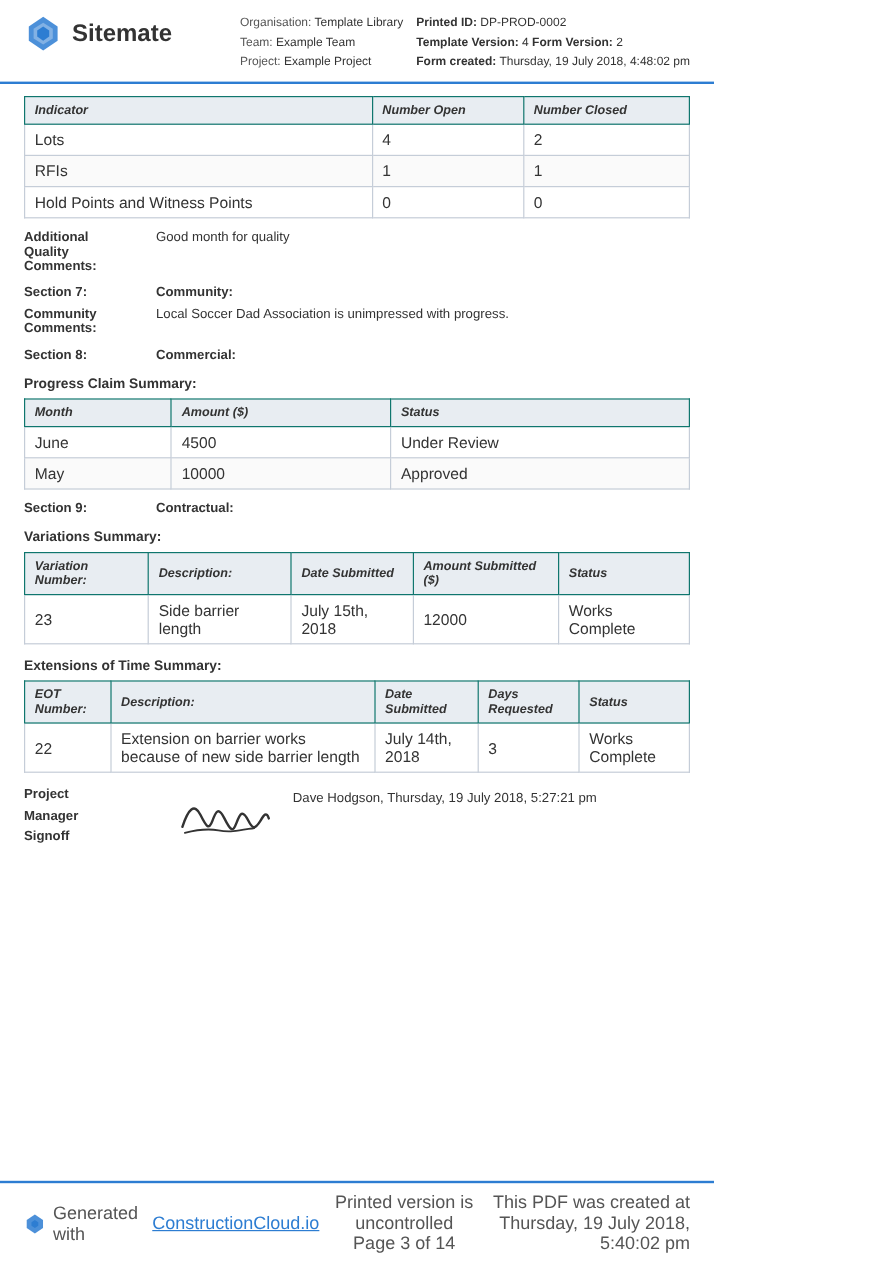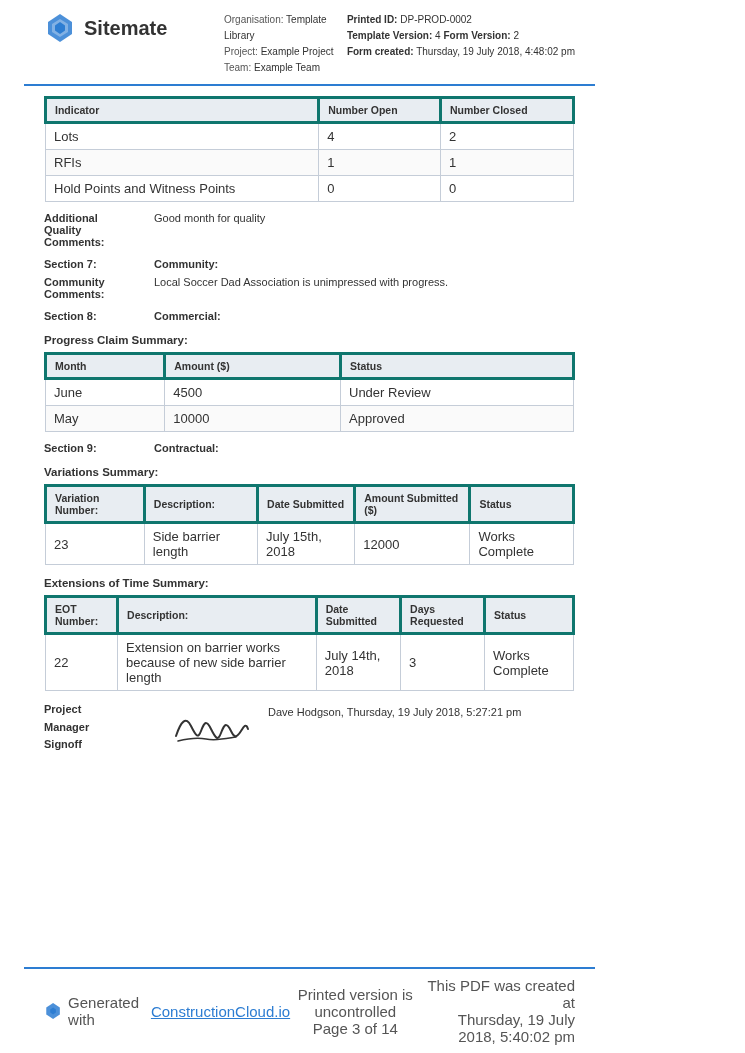--- a/index.html
+++ b/index.html
@@ -10,21 +10,20 @@
       background: #fff;
       width: 745px;
       min-height: 1053px;
     }
     .page {
       width: 595px;
       min-height: 1053px;
       background: #fff;
       display: flex;
       flex-direction: column;
-      padding-left: 24px;
     }
     
     .header {
       display: flex;
       align-items: flex-start;
       padding: 12px 20px 8px 20px;
       border-bottom: 2px solid #2d7dd2;
     }
     .logo-area {
       display: flex;
@@ -66,25 +65,26 @@
 
     
     table {
       width: 100%;
       border-collapse: collapse;
       margin-bottom: 10px;
       font-size: 11px;
     }
     table th {
       background: #e8edf2;
-      border: 3px solid #0f766e;
+      border: 1px solid #0f766e;
       padding: 5px 8px;
       text-align: left;
       font-weight: bold;
       font-size: 10.5px;
+      font-style: italic;
     }
     table td {
       border: 1px solid #c5cdd8;
       padding: 5px 8px;
       font-size: 13px;
     }
     table tr:nth-child(even) td { background: #fafafa; }
     .section-block {
       display: flex;
       margin-bottom: 8px;
@@ -167,26 +167,26 @@
         <polygon points="16,10 21,13.5 21,18.5 16,22 11,18.5 11,13.5" fill="#2d7dd2"></polygon>
       </svg>
       <span class="logo-text">Sitemate</span>
     </div>
     <div class="header-meta">
       <div>
         <span class="label">Organisation:</span>
         <span class="value">Template Library</span>
       </div>
       <div>
+        <span class="label">Team:</span>
+        <span class="value">Example Team</span>
+      </div>
+      <div>
         <span class="label">Project:</span>
         <span class="value">Example Project</span>
-      </div>
-      <div>
-        <span class="label">Team:</span>
-        <span class="value">Example Team</span>
       </div>
     </div>
     <div class="header-right">
       <div>
         <span class="bold">Printed ID:</span>
         <span>DP-PROD-0002</span>
       </div>
       <div>
         <span class="bold">Template Version:</span>
         <span>4</span>

